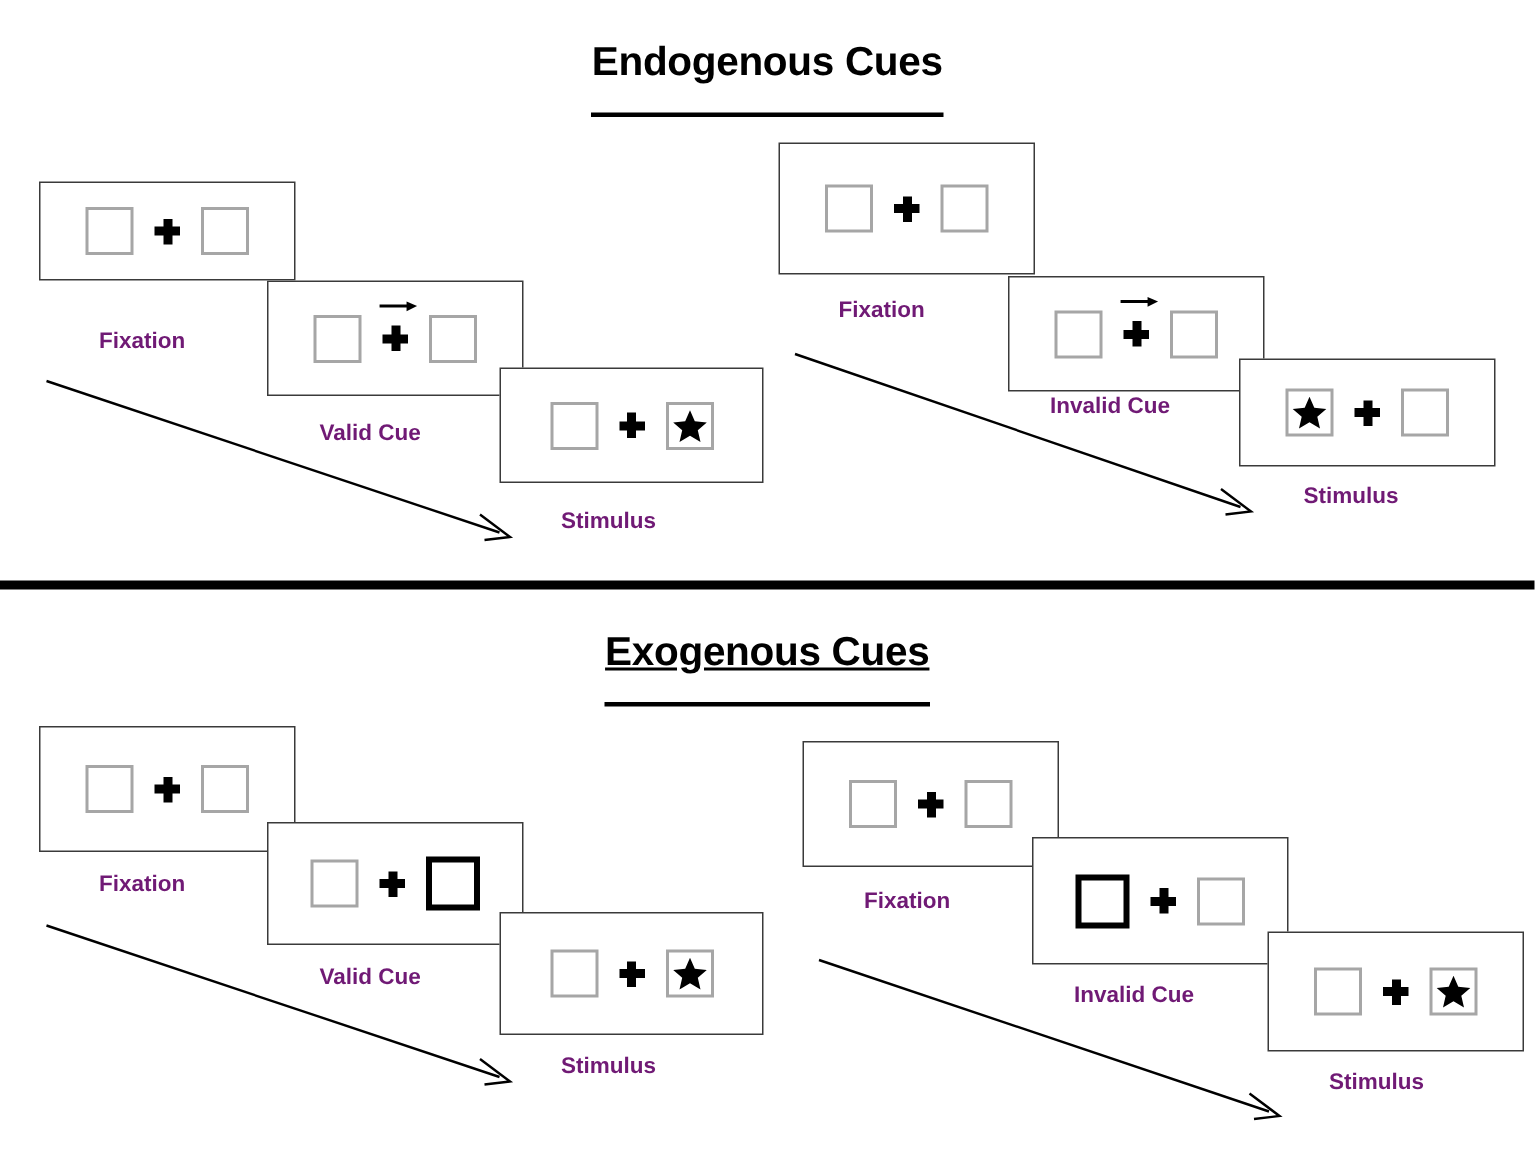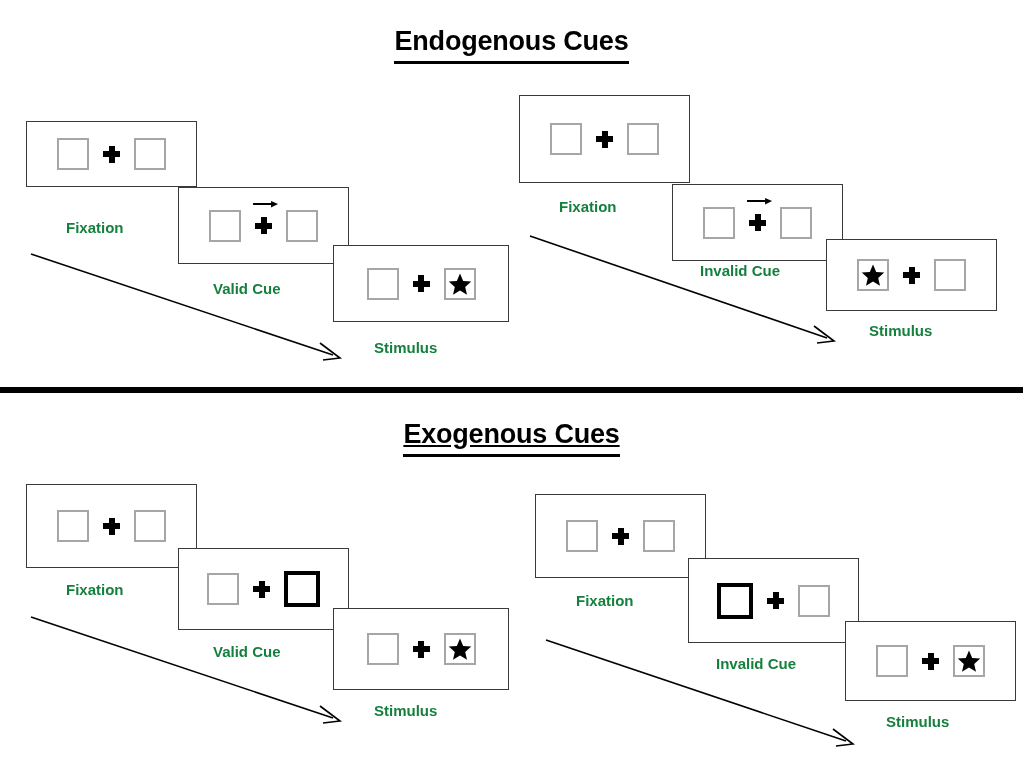--- a/index.html
+++ b/index.html
@@ -22,21 +22,21 @@
     width: 100%;
     left: 0;
     text-align: center;
     font-size: 27px;
     font-weight: bold;
     letter-spacing: -0.2px;
     color: #000000;
   }
   .section-title span {
     border-bottom: 3px solid #000000;
-    padding-bottom: 5px;
+    padding-bottom: 19px;
   }
 
   
   .divider {
     position: absolute;
     left: 0;
     width: 1023px;
     height: 6px;
     background: #000000;
   }
@@ -125,21 +125,21 @@
     display: block;
     width: 24px;
     height: 24px;
   }
 
   
   .stage-label {
     position: absolute;
     font-size: 15px;
     font-weight: bold;
-    color: #15803d;
+    color: #701a75;
     white-space: nowrap;
   }
 
   
   .flow-arrow {
     position: absolute;
     overflow: visible;
   }
 </style>
 </head>

